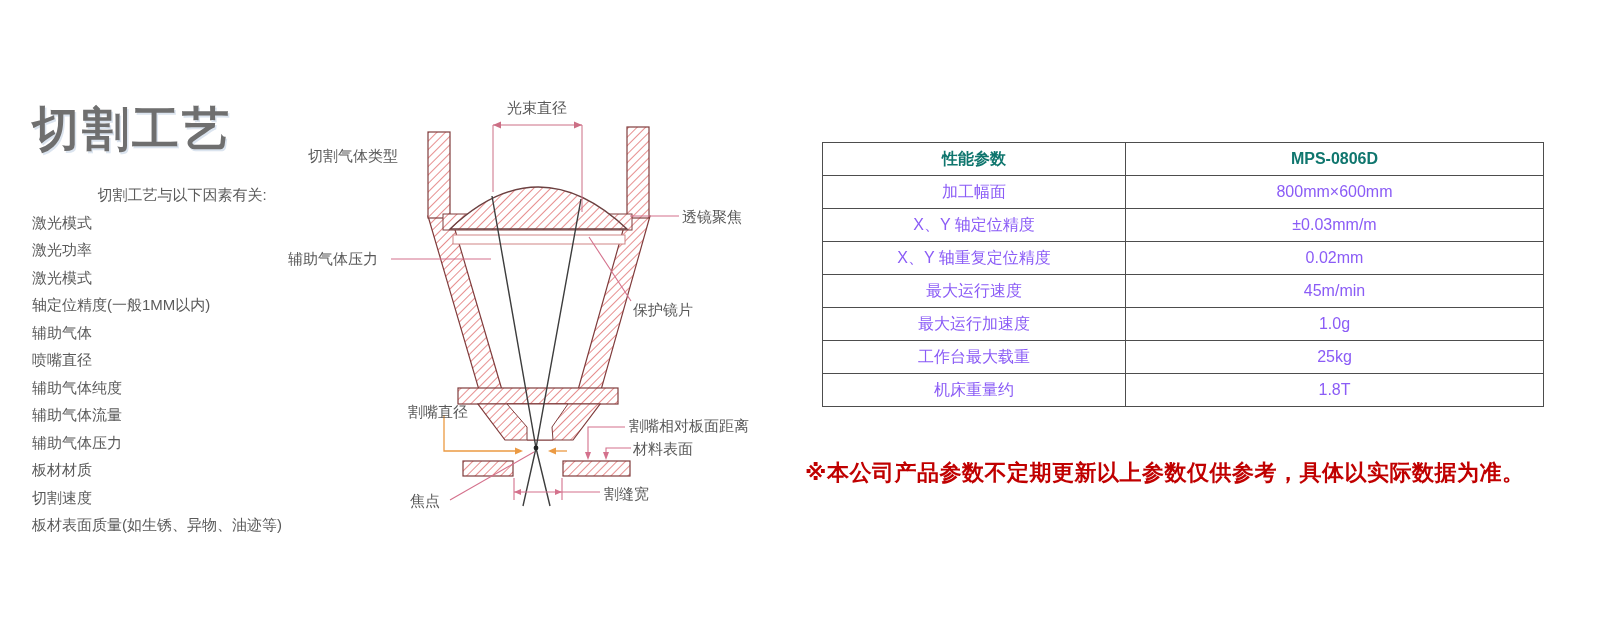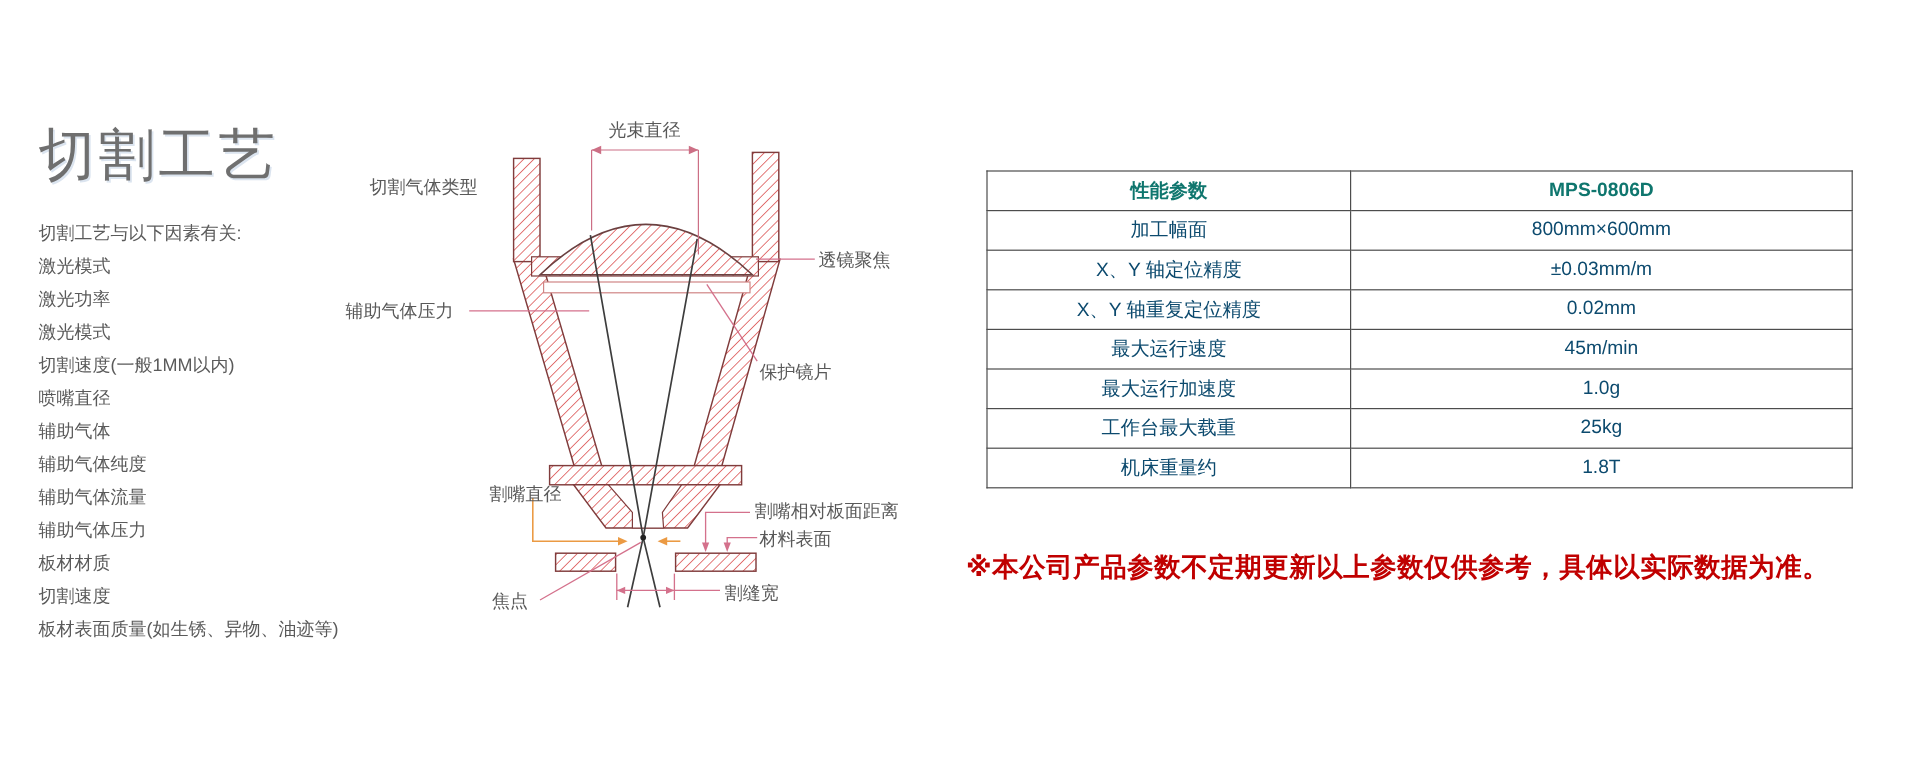--- a/index.html
+++ b/index.html
@@ -1,57 +1,57 @@
 <!DOCTYPE html>
 <html><head>
 <meta charset="utf-8">
 <style>
   html,body{margin:0;padding:0;background:#ffffff;}
   body{font-family:"Liberation Sans","DejaVu Sans",sans-serif;}
   .canvas{position:relative;width:1600px;height:636px;background:#ffffff;overflow:hidden;}
 
   
   .left-col{position:absolute;left:32px;top:98px;width:300px;}
-  .page-title{margin:0 0 22px 0;font-size:47px;font-weight:normal;color:#6f6f6f;letter-spacing:3px;line-height:1.3;
+  .page-title{margin:0 0 22px 0;font-size:47px;font-weight:bold;color:#6f6f6f;letter-spacing:3px;line-height:1.3;
               text-shadow:1.5px 1.5px 0 rgba(190,205,225,.55);}
-  .factor-intro{font-size:15px;color:#5a5a5a;line-height:27.5px;}
+  .factor-intro{font-size:15px;color:#5a5a5a;line-height:27.5px;text-align:center;}
   .factor-list{list-style:none;margin:0;padding:0;}
   .factor-list li{font-size:15px;color:#5a5a5a;line-height:27.5px;white-space:nowrap;}
 
   
   .diagram{position:absolute;left:285px;top:85px;width:490px;height:440px;}
   .diagram text{font-size:15px;fill:#595959;font-family:"Liberation Sans","DejaVu Sans",sans-serif;}
 
   
   .spec-table-wrap{position:absolute;left:822px;top:142px;width:721px;}
   table.spec{border-collapse:collapse;width:721px;table-layout:fixed;}
   table.spec td,table.spec th{border:1px solid #4d4d4d;height:32px;text-align:center;vertical-align:middle;
-      font-size:16px;color:#0c4a6e;padding:0 6px;overflow:hidden;white-space:nowrap;}
+      font-size:16px;color:#8b5cf6;padding:0 6px;overflow:hidden;white-space:nowrap;}
   table.spec th{font-weight:bold;color:#0f766e;}
   col.c1{width:303px;} col.c2{width:418px;}
 
   
   .note{position:absolute;left:805px;top:458px;width:760px;font-size:22px;font-weight:bold;color:#c00000;
         letter-spacing:0.5px;white-space:nowrap;}
 </style>
 </head>
 <body>
 
 <div class="canvas">
 
   <div class="left-col">
     <h1 class="page-title">切割工艺</h1>
     <div class="factor-intro">切割工艺与以下因素有关:</div>
     <ul class="factor-list" id="factor-list">
         <li>激光模式</li>
         <li>激光功率</li>
         <li>激光模式</li>
-        <li>切割速度(一般1MM以内)</li>
+        <li>轴定位精度(一般1MM以内)</li>
+        <li>辅助气体</li>
         <li>喷嘴直径</li>
-        <li>辅助气体</li>
         <li>辅助气体纯度</li>
         <li>辅助气体流量</li>
         <li>辅助气体压力</li>
         <li>板材材质</li>
         <li>切割速度</li>
         <li>板材表面质量(如生锈、异物、油迹等)</li>
       </ul>
   </div>
 
   <svg class="diagram" viewBox="285 85 490 440">

